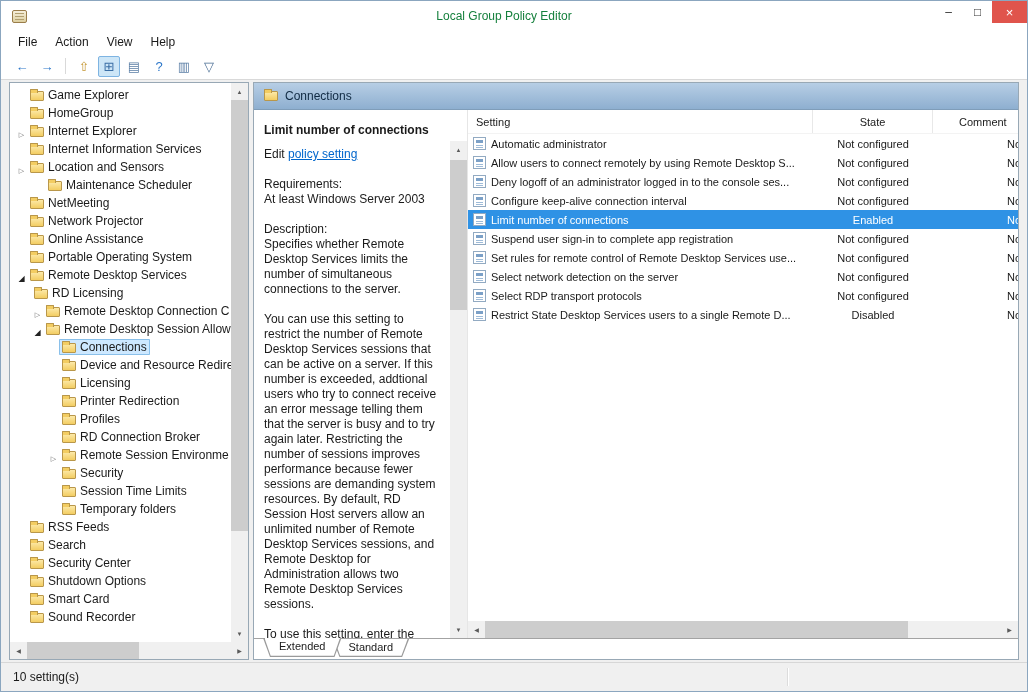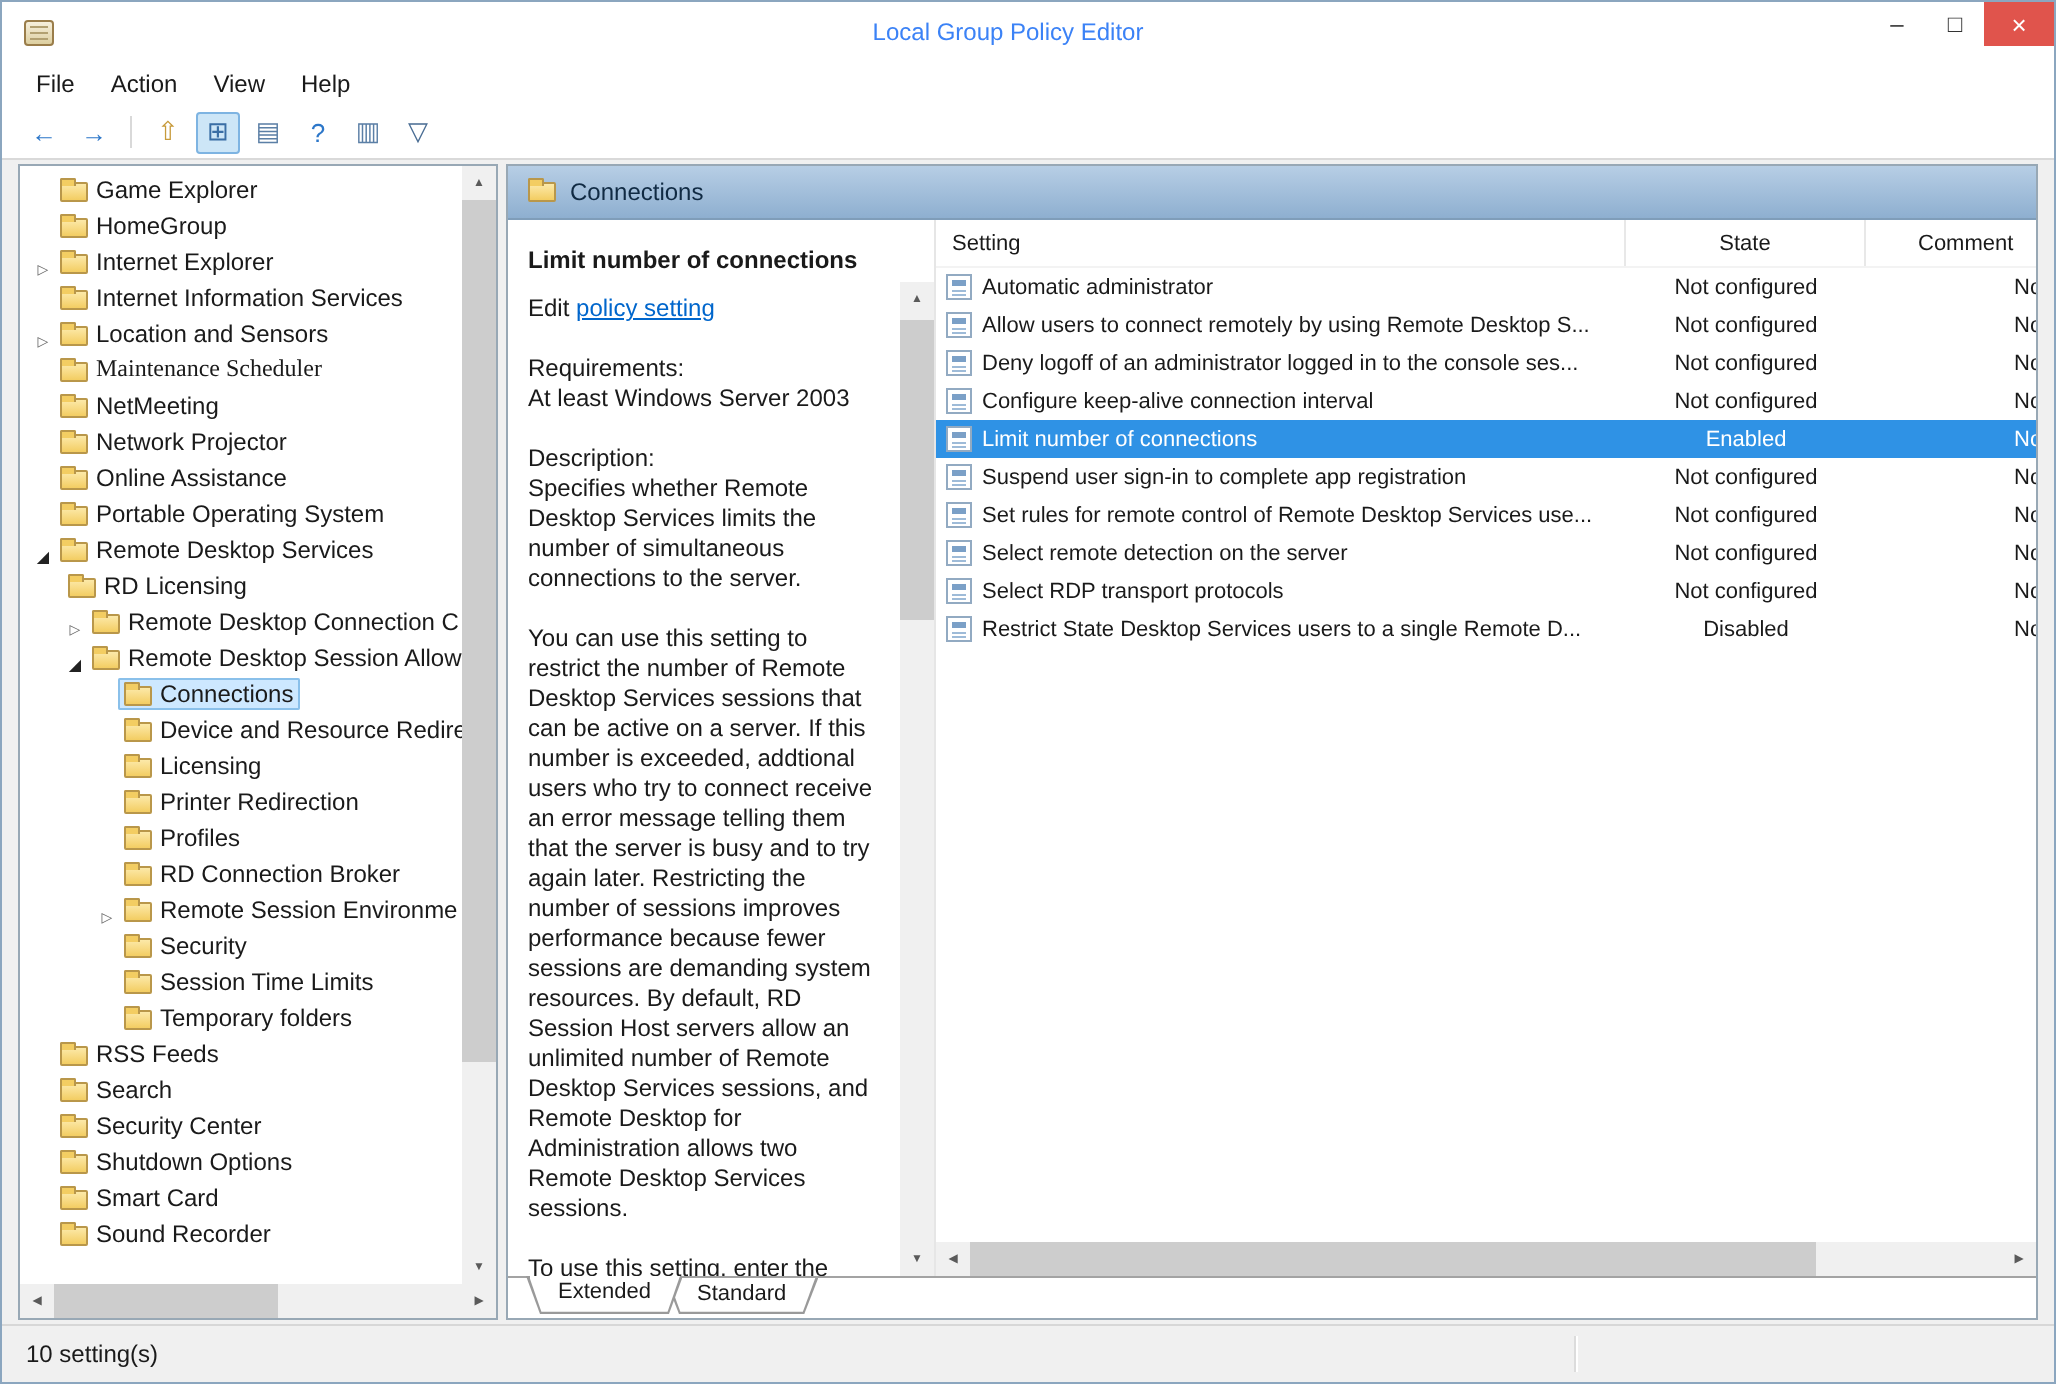--- a/index.html
+++ b/index.html
@@ -8,21 +8,21 @@
 
   .window { position:relative; width:1028px; height:692px; background:#f0f0f0;
             border:1px solid #8ba6bf; display:flex; flex-direction:column; overflow:hidden; }
 
   
   .titlebar { height:30px; flex:0 0 auto; background:#fff; position:relative; display:flex; align-items:center; }
   .app-icon { width:15px; height:13px; margin-left:11px; border:1px solid #9a7d4a;
               background:linear-gradient(#f6efdc,#ddcfa0); border-radius:2px; position:relative; }
   .app-icon::before { content:""; position:absolute; left:2px; right:2px; top:2px; height:7px;
               background:repeating-linear-gradient(#b2a071 0 1px, transparent 1px 3px); }
-  .title-text { position:absolute; left:120px; right:140px; text-align:center; color:#3b82f6; }
+  .title-text { position:absolute; left:120px; right:140px; text-align:center; color:#15803d; }
   .win-controls { position:absolute; top:0; right:0; display:flex; }
   .win-btn { min-width:29px; height:22px; display:flex; align-items:center; justify-content:center; color:#333; }
   .win-btn.close { min-width:35px; background:var(--close,#e0544c); color:#fff; font-size:13px; }
 
   
   .menubar { height:22px; flex:0 0 auto; background:#fff; display:flex; align-items:center; padding-left:8px; }
   .menu-item { padding:3px 9px 4px; }
   .toolbar { height:27px; flex:0 0 auto; background:#fff; border-bottom:1px solid #d9d9d9;
              display:flex; align-items:center; padding-left:10px; gap:3px; }
   .tb-btn { width:22px; height:21px; display:flex; align-items:center; justify-content:center;
@@ -202,21 +202,21 @@
                 <span class="tree-label">Internet Information Services</span>
               </span>
             </div>
             <div class="tree-item" style="padding-left: 6px;">
               <span class="arrow">▷</span>
               <span class="item-body">
                 <span class="folder"></span>
                 <span class="tree-label">Location and Sensors</span>
               </span>
             </div>
-            <div class="tree-item" style="padding-left: 6px; font-family: Liberation Serif, serif;">
+            <div class="tree-item" style="padding-left: 24px;">
               <span class="arrow"></span>
               <span class="item-body">
                 <span class="folder"></span>
                 <span class="tree-label">Maintenance Scheduler</span>
               </span>
             </div>
             <div class="tree-item" style="padding-left: 6px;">
               <span class="arrow"></span>
               <span class="item-body">
                 <span class="folder"></span>
@@ -513,21 +513,21 @@
                 <div class="cell-setting">
                   <span class="setting-icon"></span>
                   <span>Set rules for remote control of Remote Desktop Services use...</span>
                 </div>
                 <div class="cell-state">Not configured</div>
                 <div class="cell-comment">No</div>
               </div>
               <div class="t-row">
                 <div class="cell-setting">
                   <span class="setting-icon"></span>
-                  <span>Select remote detection on the server</span>
+                  <span>Select network detection on the server</span>
                 </div>
                 <div class="cell-state">Not configured</div>
                 <div class="cell-comment">No</div>
               </div>
               <div class="t-row">
                 <div class="cell-setting">
                   <span class="setting-icon"></span>
                   <span>Select RDP transport protocols</span>
                 </div>
                 <div class="cell-state">Not configured</div>

